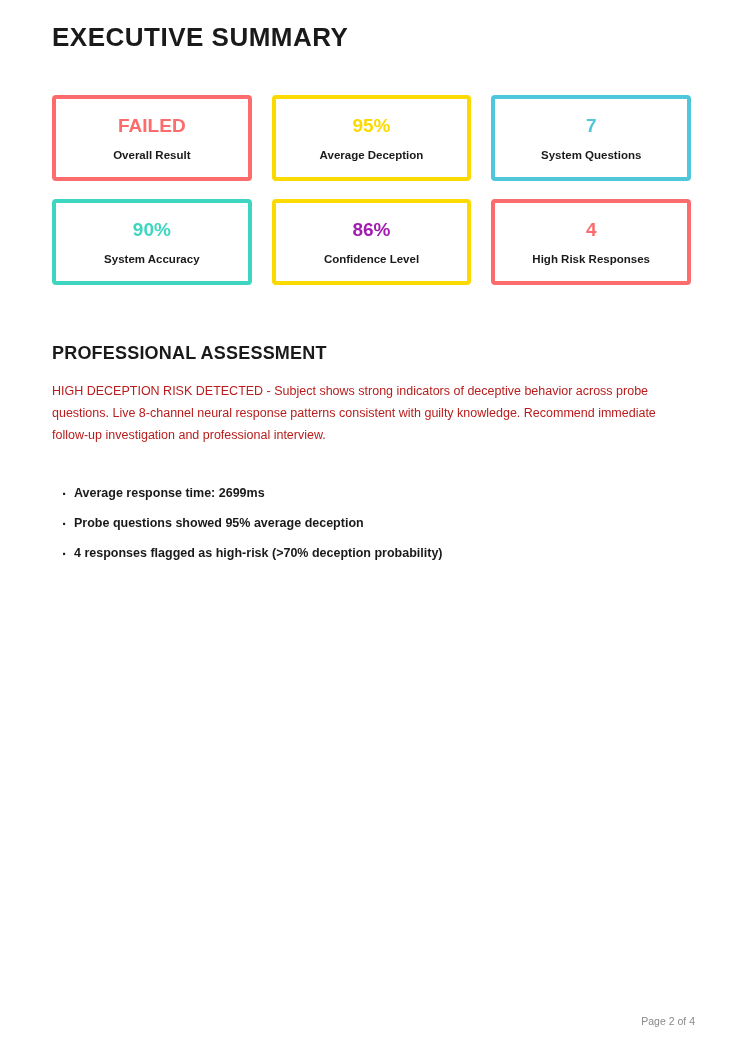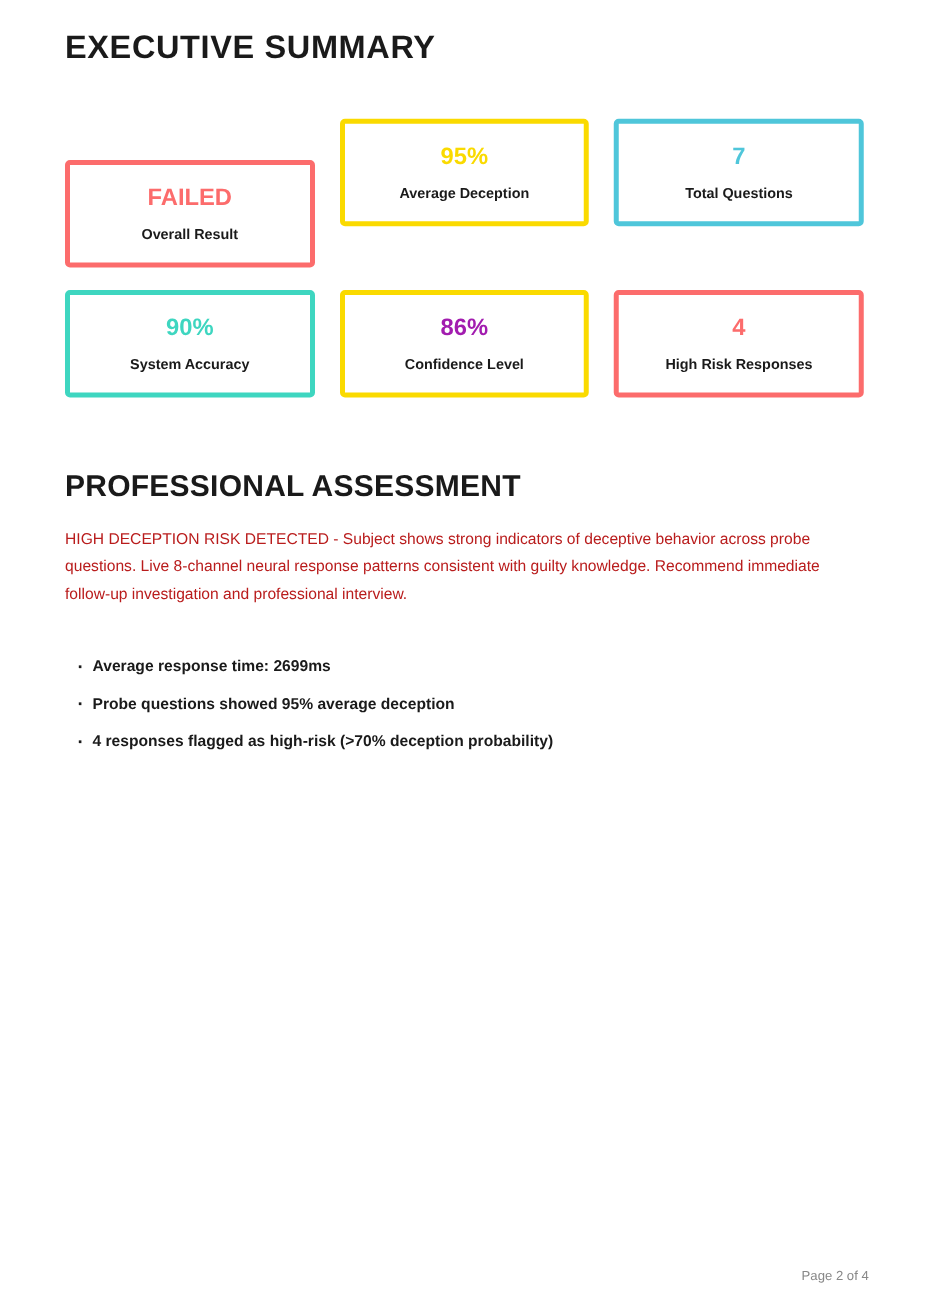--- a/index.html
+++ b/index.html
@@ -54,21 +54,21 @@
     font-weight: bold;
     line-height: 1.1;
     margin-bottom: 12px;
   }
   .card-label {
     font-size: 11.5px;
     font-weight: bold;
     color: #1a1a1a;
   }
   .section-heading {
-    font-size: 24px;
+    font-size: 18px;
     font-weight: bold;
     color: #1a1a1a;
     margin: 0;
     letter-spacing: 0.2px;
   }
   .assessment-section {
     margin-top: 58px;
   }
   .assessment-body {
     margin-top: 17px;
@@ -113,33 +113,33 @@
 </style>
 </head>
 <body>
 
 <div class="page">
 
   <h1 class="doc-title">EXECUTIVE SUMMARY</h1>
 
   <div class="card-grid">
 
-    <div class="card" style="border-color: rgb(252, 108, 108); margin-top: 33px;">
+    <div class="card" style="border-color: rgb(252, 108, 108);">
       <div class="card-value" style="color: rgb(252, 108, 108);">FAILED</div>
       <div class="card-label">Overall Result</div>
     </div>
 
     <div class="card" style="border-color: rgb(250, 218, 0);">
       <div class="card-value" style="color: rgb(250, 218, 0);">95%</div>
       <div class="card-label">Average Deception</div>
     </div>
 
     <div class="card" style="border-color: rgb(79, 198, 218);">
       <div class="card-value" style="color: rgb(79, 198, 218);">7</div>
-      <div class="card-label">Total Questions</div>
+      <div class="card-label">System Questions</div>
     </div>
 
     <div class="card" style="border-color: rgb(62, 214, 192);">
       <div class="card-value" style="color: rgb(62, 214, 192);">90%</div>
       <div class="card-label">System Accuracy</div>
     </div>
 
     <div class="card" style="border-color: rgb(250, 218, 0);">
       <div class="card-value" style="color: #a21caf;">86%</div>
       <div class="card-label">Confidence Level</div>

